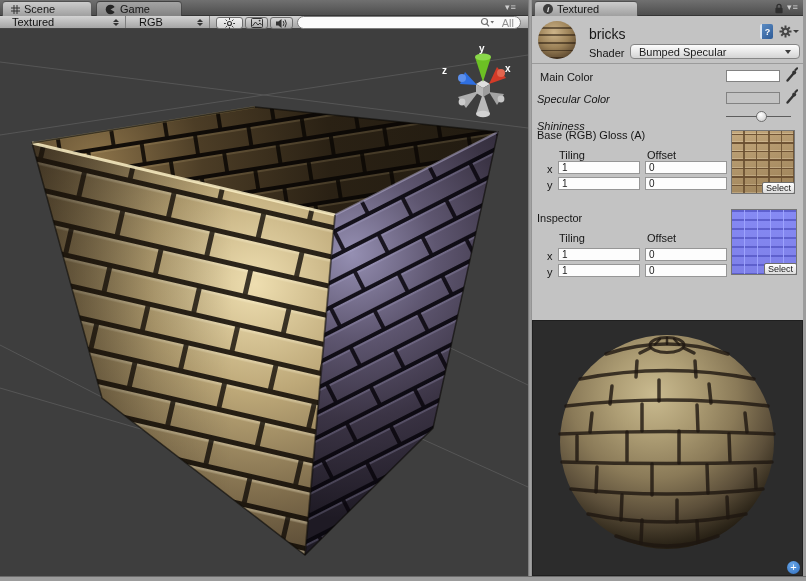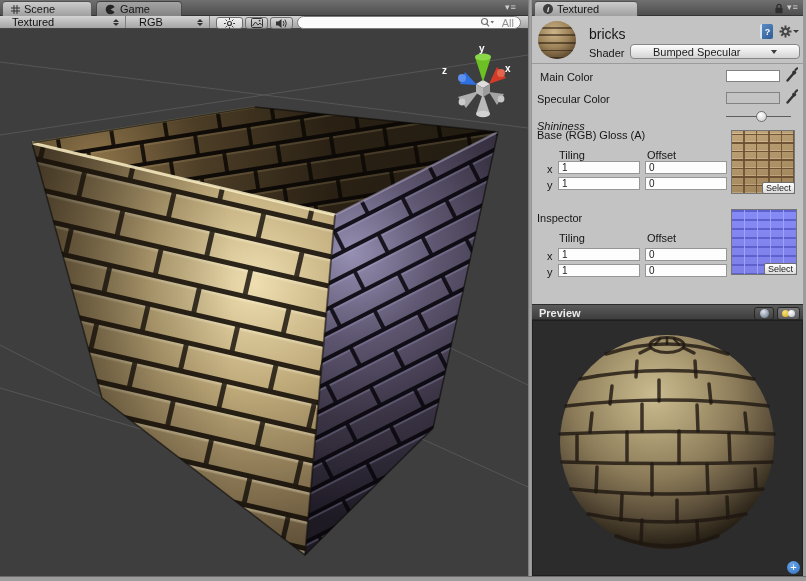--- a/index.html
+++ b/index.html
@@ -31,21 +31,21 @@
   .ilabel{position:absolute;color:#161616;}
   .swatch{position:absolute;border:1px solid #828282;}
   .field{position:absolute;height:13px;background:#fdfdfd;border:1px solid #969696;
          font:10px "Liberation Sans",sans-serif;color:#222;padding:0 3px;width:82px;}
   .thumb{position:absolute;border:1px solid #757575;}
   .selectbtn{position:absolute;height:12px;background:linear-gradient(#ffffff,#dcdcdc);
              border:1px solid #6e6e6e;border-radius:2px;font-size:9px;color:#222;
              display:flex;align-items:center;justify-content:center;padding:0 3px;}
   .shader-dd{position:absolute;height:15px;background:linear-gradient(#fdfdfd,#d4d4d4);
              border:1px solid #858585;border-radius:4px;display:flex;align-items:center;
-             padding:0 22px;color:#1c1c1c;}
+             padding:0 8px;color:#1c1c1c;}
   .track{position:absolute;height:1px;background:#5d5d5d;}
   .knob{position:absolute;top:-5px;width:11px;height:11px;border-radius:50%;
         background:radial-gradient(circle at 40% 30%,#ffffff,#c9c9c9);border:1px solid #6f6f6f;}
   .phead{background:linear-gradient(#5a5a5a,#3e3e3e);border-top:1px solid #2c2c2c;border-bottom:1px solid #2a2a2a;}
   .pbtn{position:absolute;top:2px;height:13px;border:1px solid #262626;border-radius:3px;
         background:linear-gradient(#5f5f5f,#404040);display:flex;align-items:center;justify-content:center;gap:1px;}
   .pbtn.pressed{background:linear-gradient(#7a7a7a,#5c5c5c);}
   .ball-thumb{position:absolute;border-radius:50%;
      background:
        repeating-linear-gradient(180deg, rgba(40,26,12,0) 0 6px, rgba(35,22,10,.55) 6px 7.5px),
@@ -302,21 +302,21 @@
     </div>
 
     <div class="ilabel" style="left:8px;top:71px;">Main Color</div>
     <div class="swatch" style="left:194px;top:70px;width:54px;height:12px;background:#ffffff;"></div>
     <svg class="abs" style="left:253px;top:67px;" width="13" height="16" viewBox="0 0 13 16">
       <line x1="2.5" y1="13.5" x2="8.5" y2="6.5" stroke="#333" stroke-width="2.4" stroke-linecap="round"></line>
       <circle cx="9.2" cy="5.6" r="2" fill="#333"></circle>
       <line x1="10.4" y1="3" x2="12.2" y2="1.2" stroke="#333" stroke-width="2" stroke-linecap="round"></line>
     </svg>
 
-    <div class="ilabel" style="left:5px;top:93px;">Specular Color</div>
+    <div class="ilabel" style="left:5px;top:93px;font-style:italic;">Specular Color</div>
     <div class="swatch" style="left:194px;top:92px;width:54px;height:12px;background:#c3c3c3;"></div>
     <svg class="abs" style="left:253px;top:89px;" width="13" height="16" viewBox="0 0 13 16">
       <line x1="2.5" y1="13.5" x2="8.5" y2="6.5" stroke="#333" stroke-width="2.4" stroke-linecap="round"></line>
       <circle cx="9.2" cy="5.6" r="2" fill="#333"></circle>
       <line x1="10.4" y1="3" x2="12.2" y2="1.2" stroke="#333" stroke-width="2" stroke-linecap="round"></line>
     </svg>
 
     <div class="ilabel" style="left:5px;top:120px;font-style:italic;">Shininess</div>
     <div class="track" style="left:194px;top:116px;width:65px;">
       <div class="knob" style="left: calc(54% - 5px);"></div>
@@ -341,30 +341,20 @@
 
     <div class="ilabel" style="left:27px;top:232px;">Tiling</div>
     <div class="ilabel" style="left:115px;top:232px;">Offset</div>
     <div class="ilabel" style="left:15px;top:250px;">x</div>
     <input class="field" readonly="" style="left: 26px; top: 248px;" value="1">
     <input class="field" readonly="" style="left: 113px; top: 248px;" value="0">
     <div class="ilabel" style="left:15px;top:266px;">y</div>
     <input class="field" readonly="" style="left: 26px; top: 264px;" value="1">
     <input class="field" readonly="" style="left: 113px; top: 264px;" value="0">
 
-    <div class="abs phead" style="left:0;top:304px;width:271px;height:16px;">
-      <span style="position:absolute;left:7px;top:2px;font-weight:bold;color:#ebebeb;">Preview</span>
-      <div class="pbtn" style="left:222px;width:20px;">
-        <span style="width:9px;height:9px;border-radius:50%;background:radial-gradient(circle at 38% 30%,#dfe6f0,#7e8797 75%);display:block;"></span>
-      </div>
-      <div class="pbtn pressed" style="left:245px;width:23px;">
-        <span style="width:7px;height:7px;border-radius:50%;background:radial-gradient(circle at 38% 30%,#f6e27a,#d8ab1e);display:block;margin-right:-2px;"></span>
-        <span style="width:7px;height:7px;border-radius:50%;background:radial-gradient(circle at 38% 30%,#ffffff,#b9bec6);display:block;"></span>
-      </div>
-    </div>
 
     <div class="abs" style="left:0;top:320px;width:271px;height:256px;background:#2c2c2c;border:1px solid #1f1f1f;overflow:hidden;">
       <svg width="269" height="254" viewBox="0 0 269 254" style="position:absolute;left:0;top:0;">
         <defs>
           <radialGradient id="gs" cx="0.44" cy="0.28" r="0.78">
             <stop offset="0" stop-color="#cabb90"></stop>
               <stop offset="0.25" stop-color="#ad9d74"></stop>
             <stop offset="0.5" stop-color="#8a7a58"></stop>
               <stop offset="0.72" stop-color="#5c4f3a"></stop>
             <stop offset="0.9" stop-color="#2a2317"></stop>

